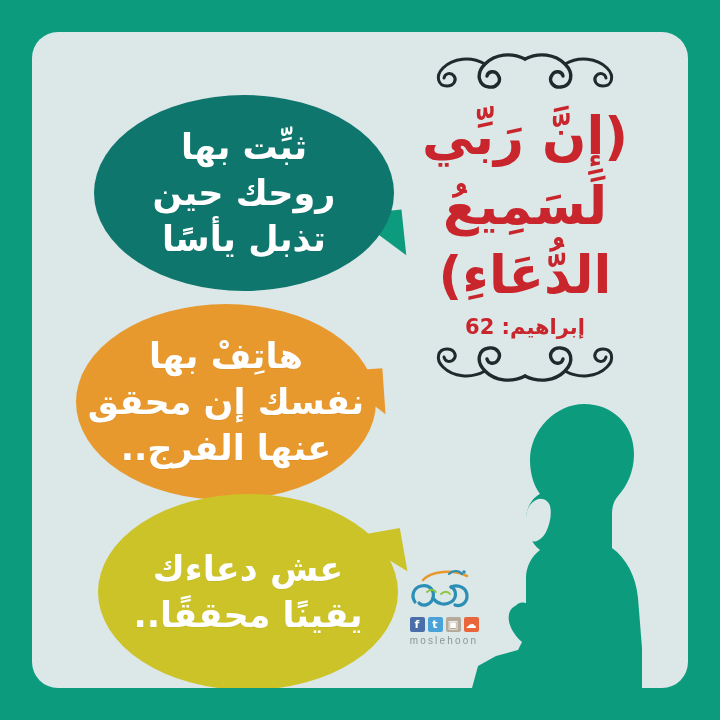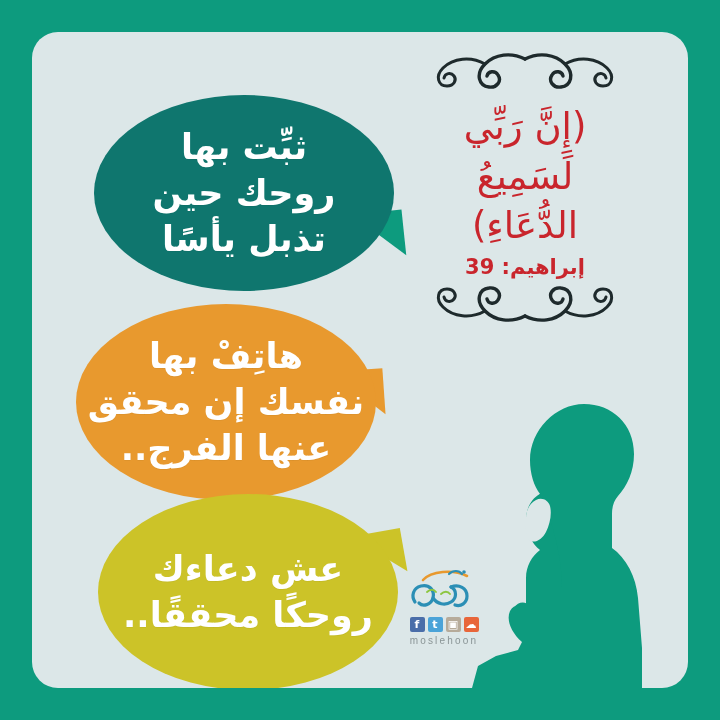--- a/index.html
+++ b/index.html
@@ -129,22 +129,22 @@
     z-index: 10;
   }
   .ornament {
     width: 252px;
     height: 44px;
     margin: 0 auto;
     display: block;
   }
   #verse-text {
     color: #c9252c;
-    font-size: 37px;
-    font-weight: 400;
+    font-size: 52px;
+    font-weight: 700;
     line-height: 1.34;
     direction: rtl;
     margin: 8px 0 4px 0;
     white-space: pre-line;
     letter-spacing: -1px;
   }
   #verse-ref {
     color: #c9252c;
     font-size: 21px;
     font-weight: 700;
@@ -218,21 +218,21 @@
           <path d="M86 14 C 72 6, 54 8, 44 18 C 36 26, 39 36, 48 36 C 55 36, 58 30, 55 26 C 52 22, 46 23, 45 28" stroke-width="3"></path>
           <path d="M126 9 C 140 2, 156 4, 166 14 C 176 24, 172 36, 162 37 C 154 38, 149 31, 153 25 C 156 20, 163 21, 164 26" stroke-width="3.4"></path>
           <path d="M166 14 C 180 6, 198 8, 208 18 C 216 26, 213 36, 204 36 C 197 36, 194 30, 197 26 C 200 22, 206 23, 207 28" stroke-width="3"></path>
         </g>
       </svg>
 
       <div id="verse-text">(إِنَّ رَبِّي
 لَسَمِيعُ
 الدُّعَاءِ)</div>
 
-      <div id="verse-ref">إبراهيم: 39</div>
+      <div id="verse-ref">إبراهيم: 62</div>
 
       <svg class="ornament" viewBox="0 0 252 44" style="transform:scaleY(-1);">
         <g fill="none" stroke="#1e2a2c" stroke-linecap="round">
           <path d="M126 9 C 112 2, 96 4, 86 14 C 76 24, 80 36, 90 37 C 98 38, 103 31, 99 25 C 96 20, 89 21, 88 26" stroke-width="3.4"></path>
           <path d="M86 14 C 72 6, 54 8, 44 18 C 36 26, 39 36, 48 36 C 55 36, 58 30, 55 26 C 52 22, 46 23, 45 28" stroke-width="3"></path>
           <path d="M126 9 C 140 2, 156 4, 166 14 C 176 24, 172 36, 162 37 C 154 38, 149 31, 153 25 C 156 20, 163 21, 164 26" stroke-width="3.4"></path>
           <path d="M166 14 C 180 6, 198 8, 208 18 C 216 26, 213 36, 204 36 C 197 36, 194 30, 197 26 C 200 22, 206 23, 207 28" stroke-width="3"></path>
         </g>
       </svg>
 
@@ -293,21 +293,21 @@
     <div class="tail" id="tail-orange"></div>
     <div class="bubble" id="bubble-orange">
       <div class="btxt">هاتِفْ بها
 نفسك إن محقق
 عنها الفرج..</div>
     </div>
 
     <div class="tail" id="tail-yellow"></div>
     <div class="bubble" id="bubble-yellow">
       <div class="btxt">عش دعاءك
-روحكًا محققًا..</div>
+يقينًا محققًا..</div>
     </div>
 
     <div id="logo-block">
 
       <svg id="logo-mark" width="78" height="46" viewBox="0 0 78 46">
         <path d="M10 34 C 6 28, 8 20, 16 18 C 24 16, 30 22, 28 30 C 26 37, 18 39, 14 35" fill="none" stroke="#2b8fb5" stroke-width="3.2" stroke-linecap="round"></path>
         <path d="M28 30 C 32 36, 40 38, 46 34 C 52 30, 52 22, 46 19" fill="none" stroke="#2b8fb5" stroke-width="3.2" stroke-linecap="round"></path>
         <path d="M46 19 C 54 16, 62 20, 62 28 C 62 35, 56 39, 50 37" fill="none" stroke="#2b8fb5" stroke-width="3.2" stroke-linecap="round"></path>
         <path d="M18 12 C 26 3, 48 1, 62 8" fill="none" stroke="#e8992e" stroke-width="2.6" stroke-linecap="round"></path>
         <path d="M44 6 C 48 2, 54 2, 57 6" fill="none" stroke="#2b8fb5" stroke-width="2.2" stroke-linecap="round"></path>

